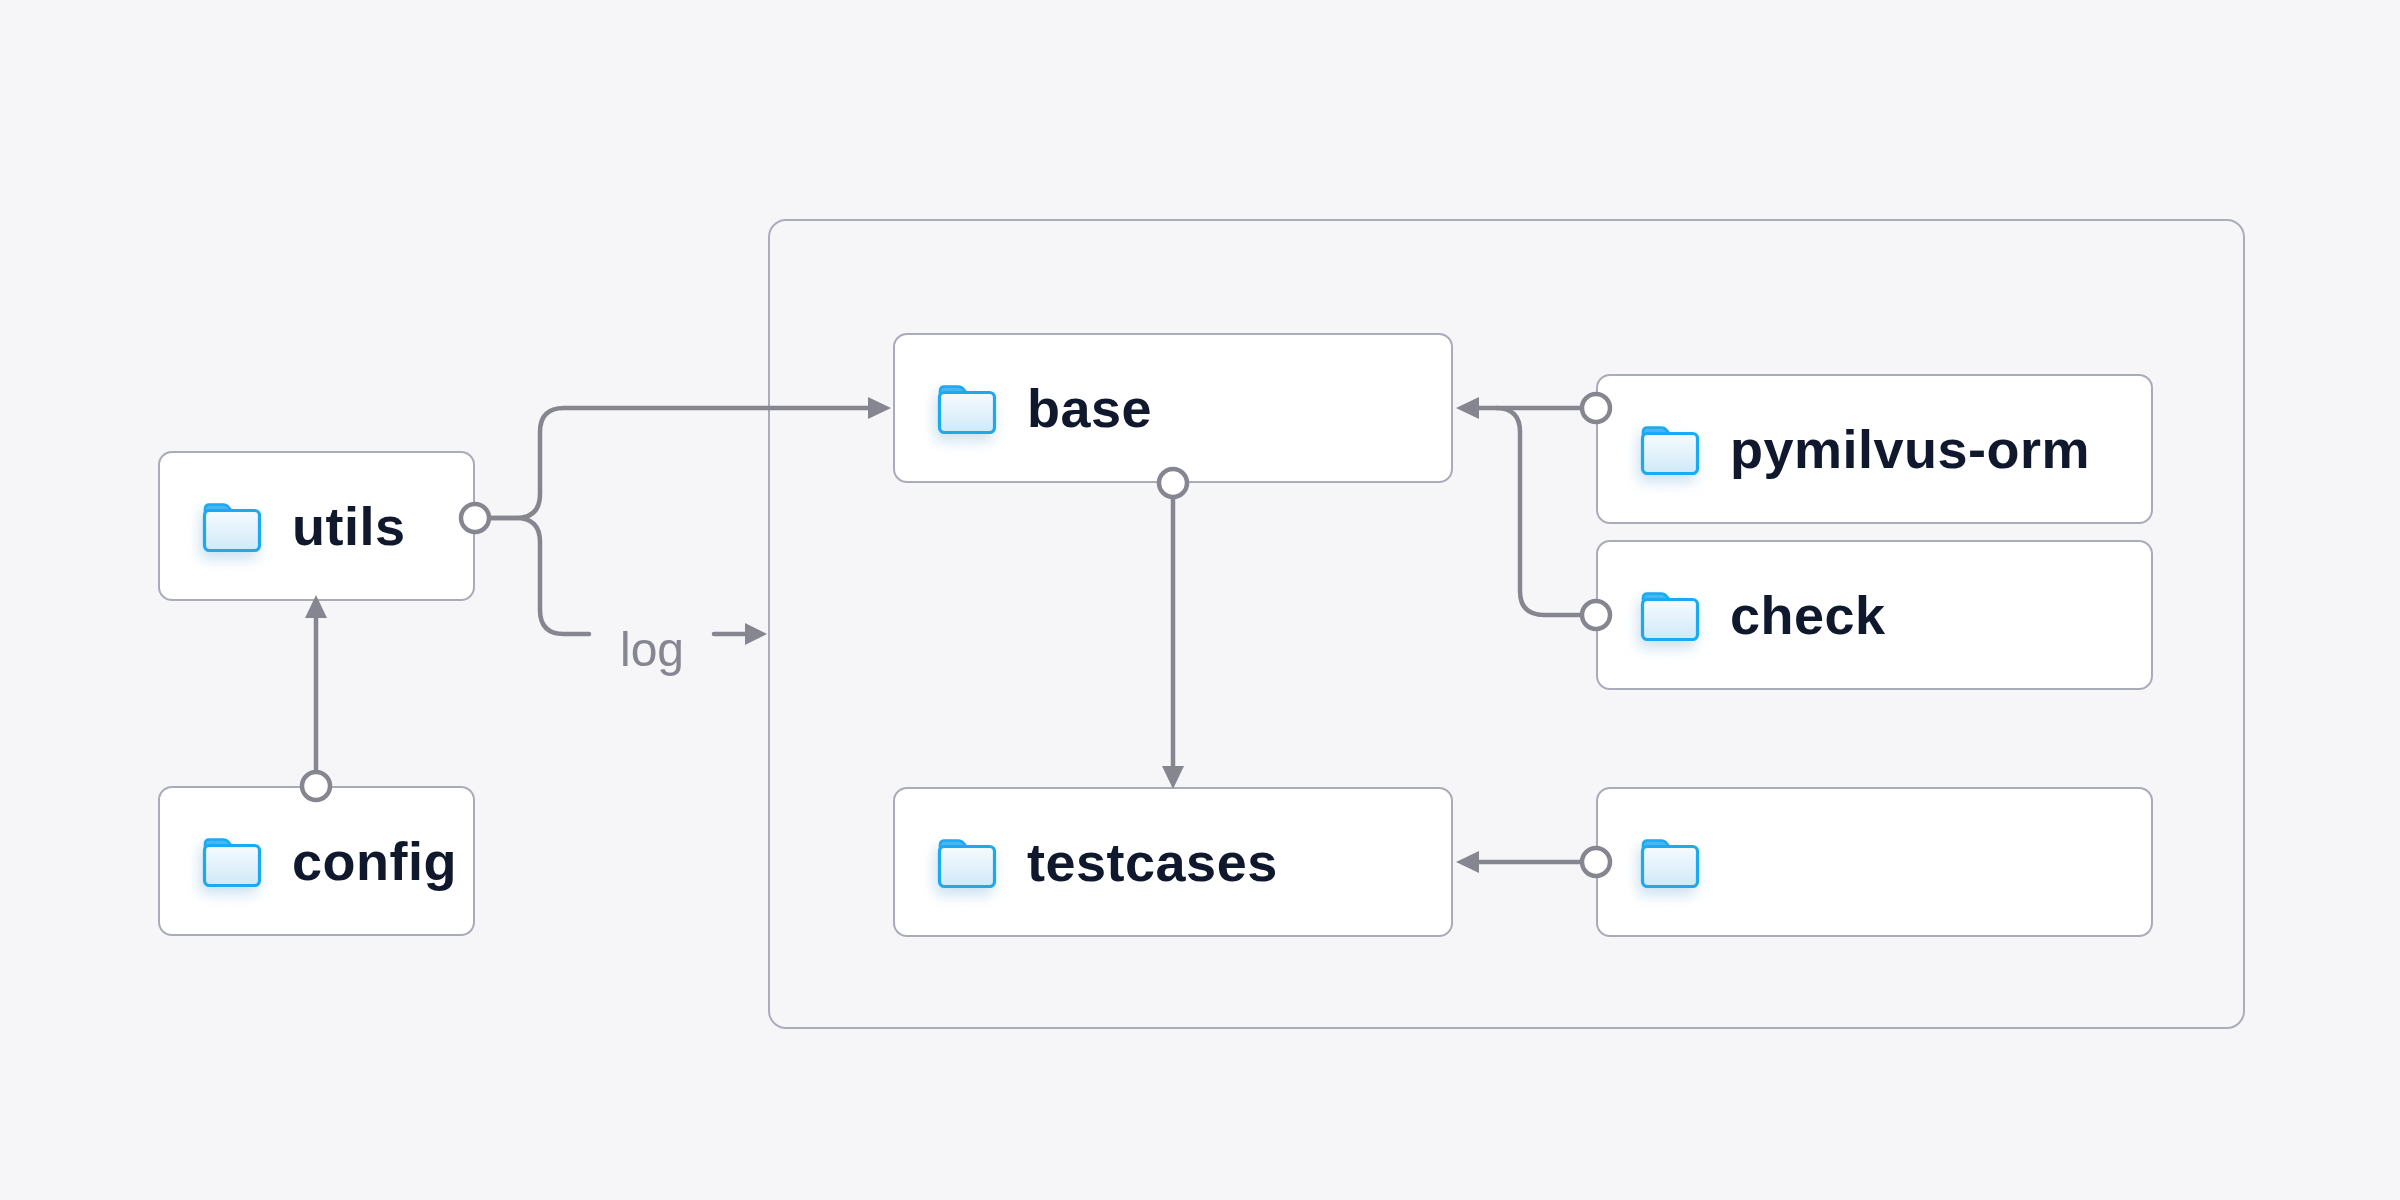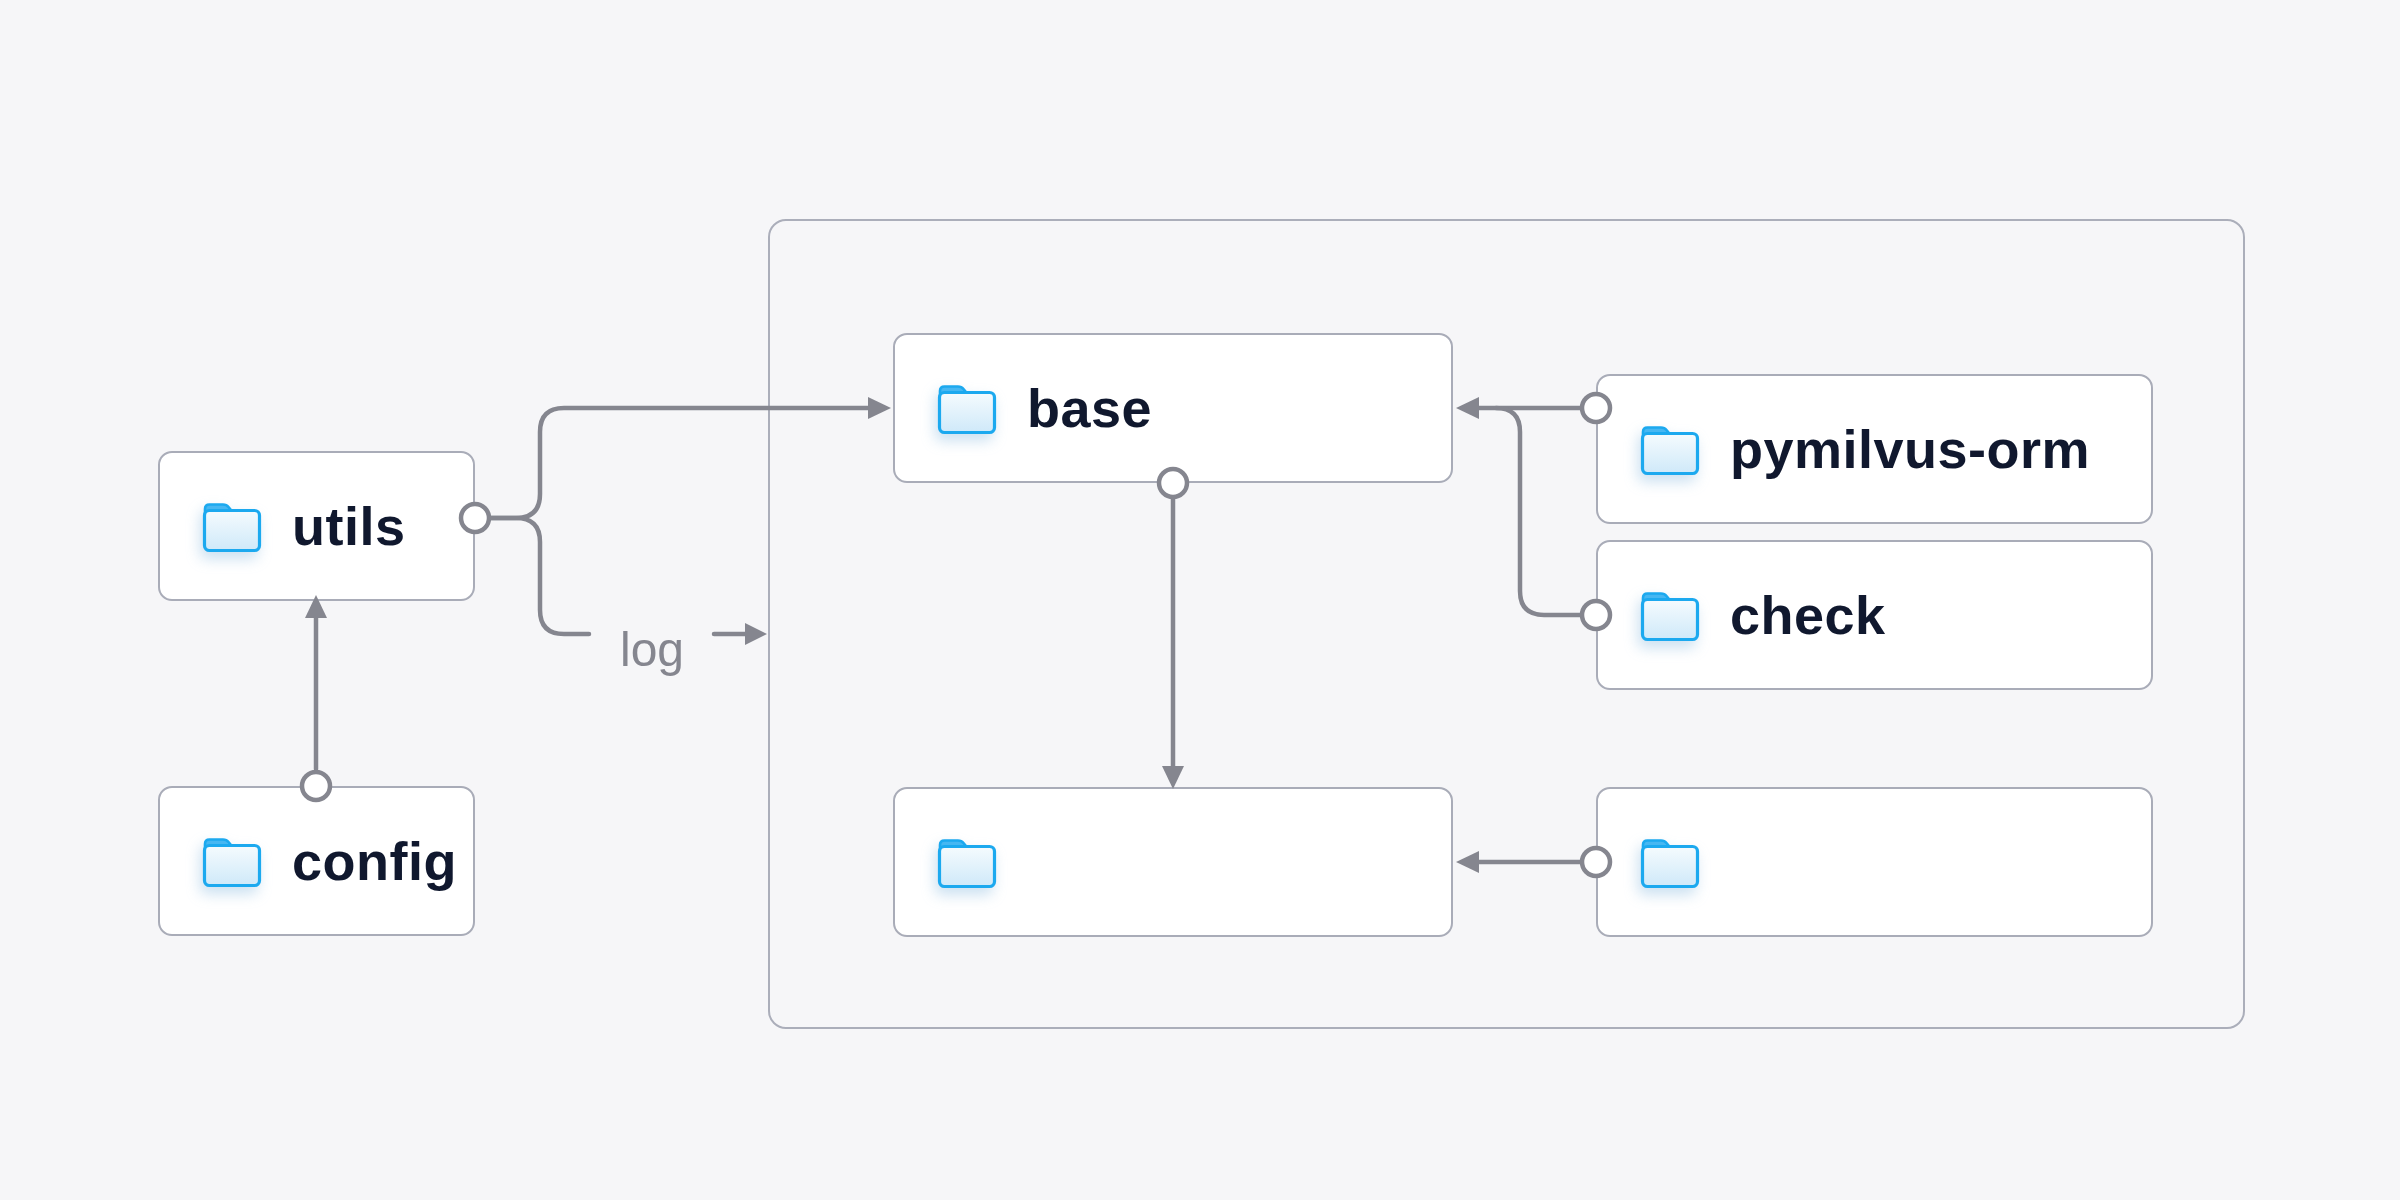--- a/index.html
+++ b/index.html
@@ -191,20 +191,21 @@
       <rect class="fbody" x="4.5" y="11.5" width="55" height="40" rx="5"></rect>
     </svg>
     <span class="node-label">base</span>
   </div>
 
   <div class="node node-testcases">
     <svg class="ficon" viewBox="0 0 64 54" aria-hidden="true">
       <path class="ftab" d="M5 18 L5 10 Q5 5.5 9.5 5.5 L23 5.5 Q26.5 5.5 28.7 8.2 L33.5 14 L33.5 18 Z"></path>
       <rect class="fbody" x="4.5" y="11.5" width="55" height="40" rx="5"></rect>
     </svg>
+    <span class="node-label">testcases</span>
   </div>
 
   <div class="node node-pymilvus">
     <svg class="ficon" viewBox="0 0 64 54" aria-hidden="true">
       <path class="ftab" d="M5 18 L5 10 Q5 5.5 9.5 5.5 L23 5.5 Q26.5 5.5 28.7 8.2 L33.5 14 L33.5 18 Z"></path>
       <rect class="fbody" x="4.5" y="11.5" width="55" height="40" rx="5"></rect>
     </svg>
     <span class="node-label">pymilvus-orm</span>
   </div>
 

